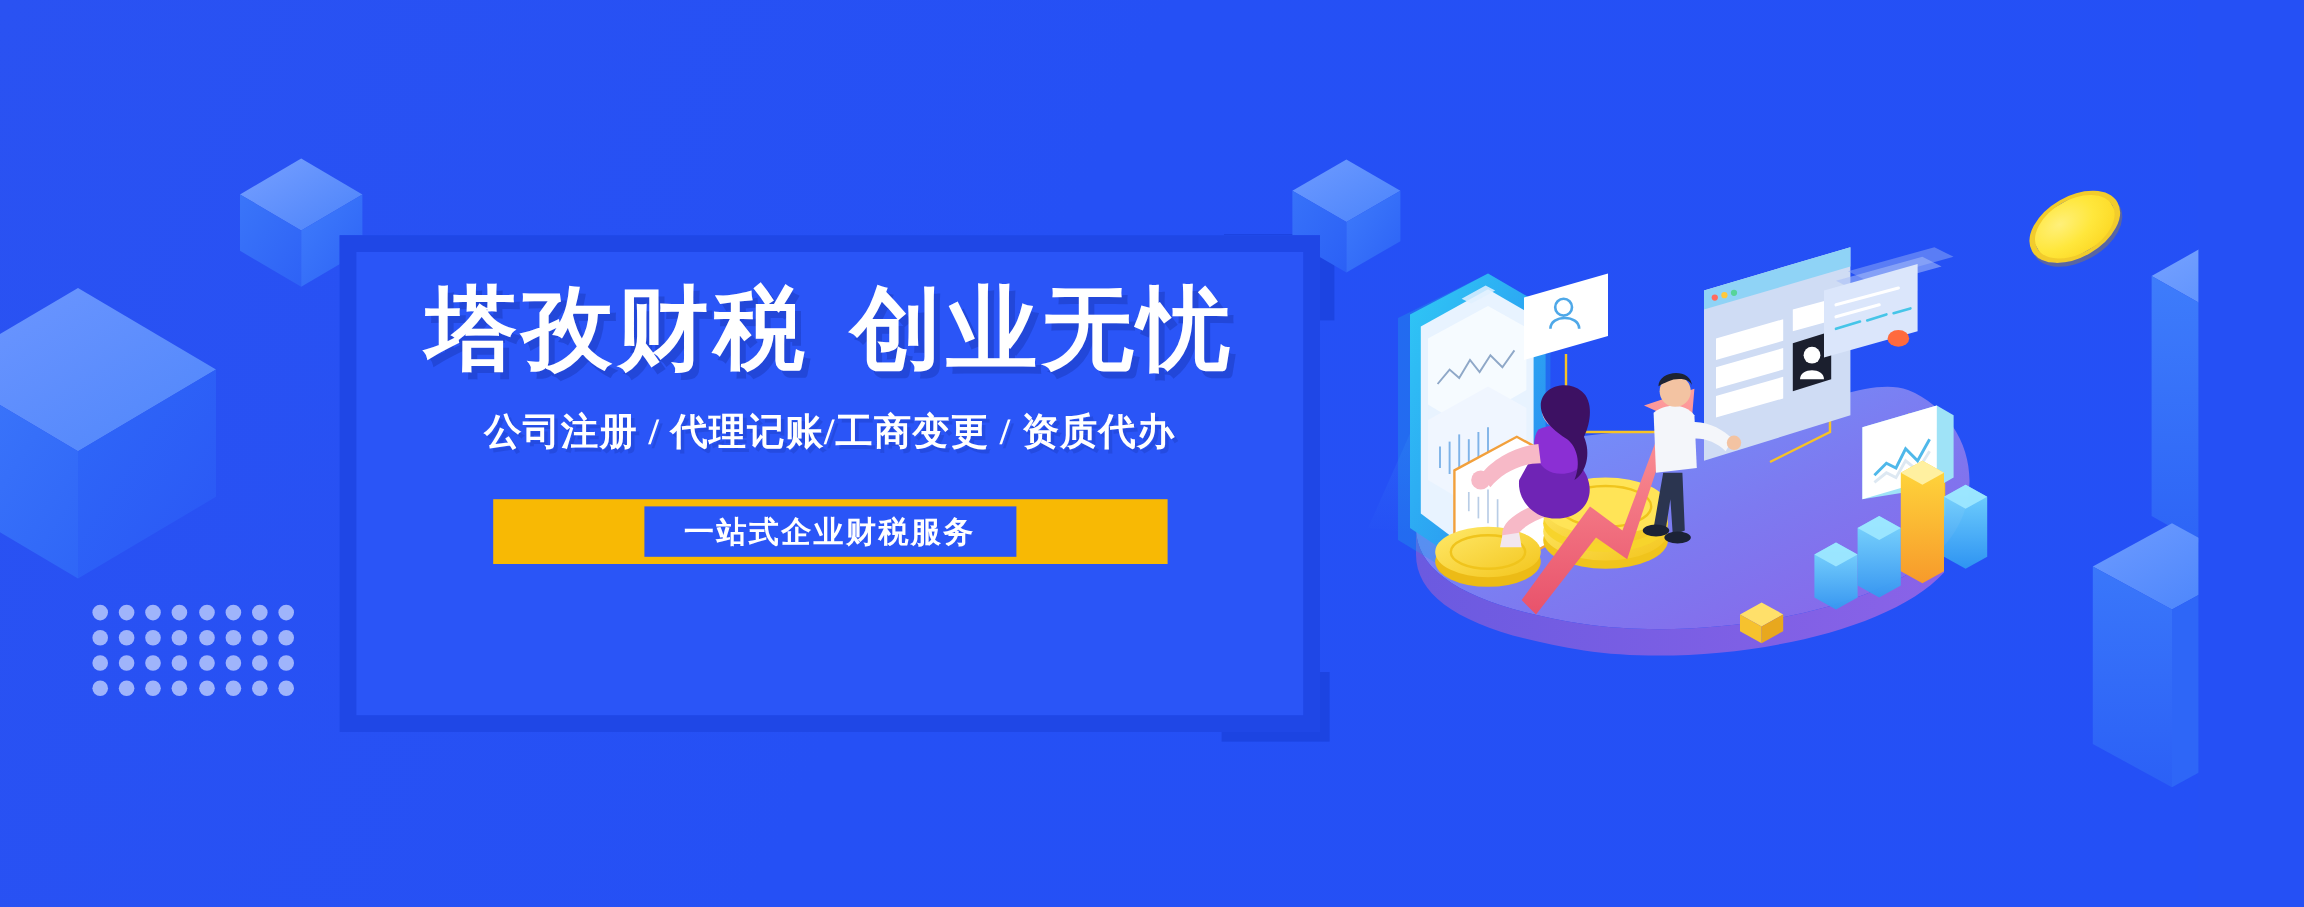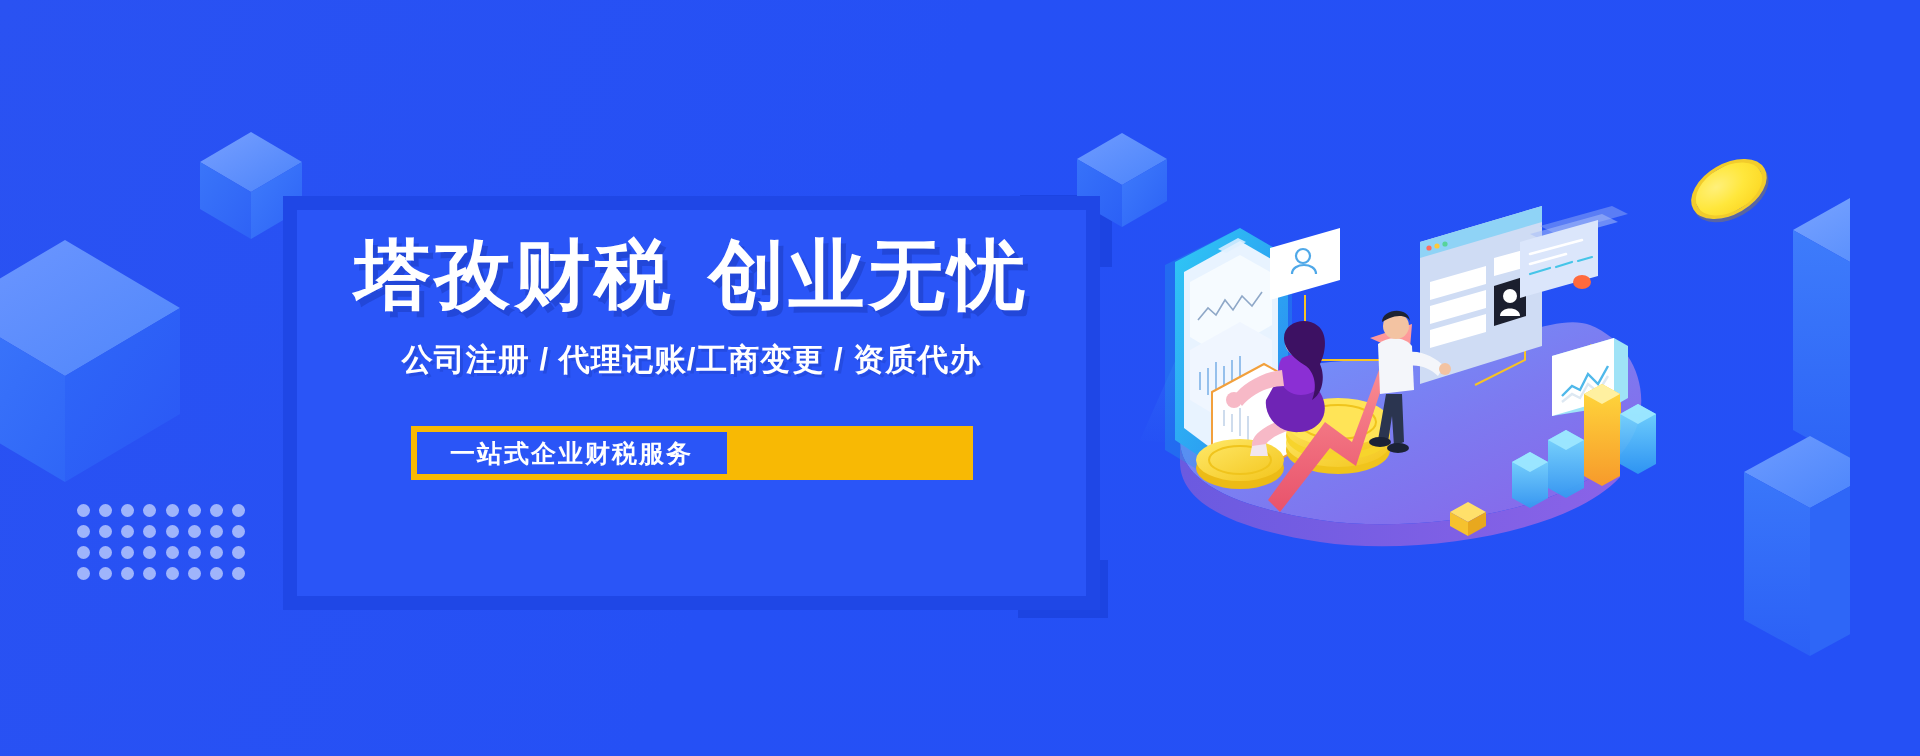--- a/index.html
+++ b/index.html
@@ -5,21 +5,20 @@
 <style>
   html,body{margin:0;padding:0;}
   body{
     width:1920px;height:756px;overflow:hidden;
     font-family:"Liberation Sans","DejaVu Sans",sans-serif;
     background:#2550f5;
   }
   #banner{
     position:relative;width:1832px;height:756px;overflow:hidden;
     background:linear-gradient(115deg,#2a52f2 0%,#2550f5 45%,#2450f6 100%);
-    padding-left:18px;
   }
 
   
   .deco{position:absolute;pointer-events:none;}
 
   
   .cube-left{left:-55px;top:230px;width:240px;height:260px;}
   
   .cube-small{left:196px;top:128px;width:110px;height:115px;}
   
@@ -66,30 +65,32 @@
   .headline .gap{display:inline-block;width:34px;}
 
   .subtitle{
     color:#ffffff;
     font-size:31px;
     font-weight:700;
     letter-spacing:1px;
     white-space:nowrap;
     margin-top:22px;
     text-shadow:3px 3px 0 rgba(16,40,150,.22);
+    font-family:Liberation Serif, serif;
   }
 
   
   .cta-bar{
-    margin-top:45px;
+    margin-top:35px;
     width:562px;height:54px;
     background:#f8b904;
     display:flex;align-items:center;
     box-sizing:border-box;
     padding:6px;
+    justify-content:center;
   }
   .cta-pill{
     height:42px;flex:0 0 auto;width:310px;
     background:#2a55f7;
     display:flex;align-items:center;justify-content:center;
     color:#ffffff;font-size:25px;font-weight:700;letter-spacing:2px;
     white-space:nowrap;
     box-sizing:border-box;
   }
   .cta-action{

